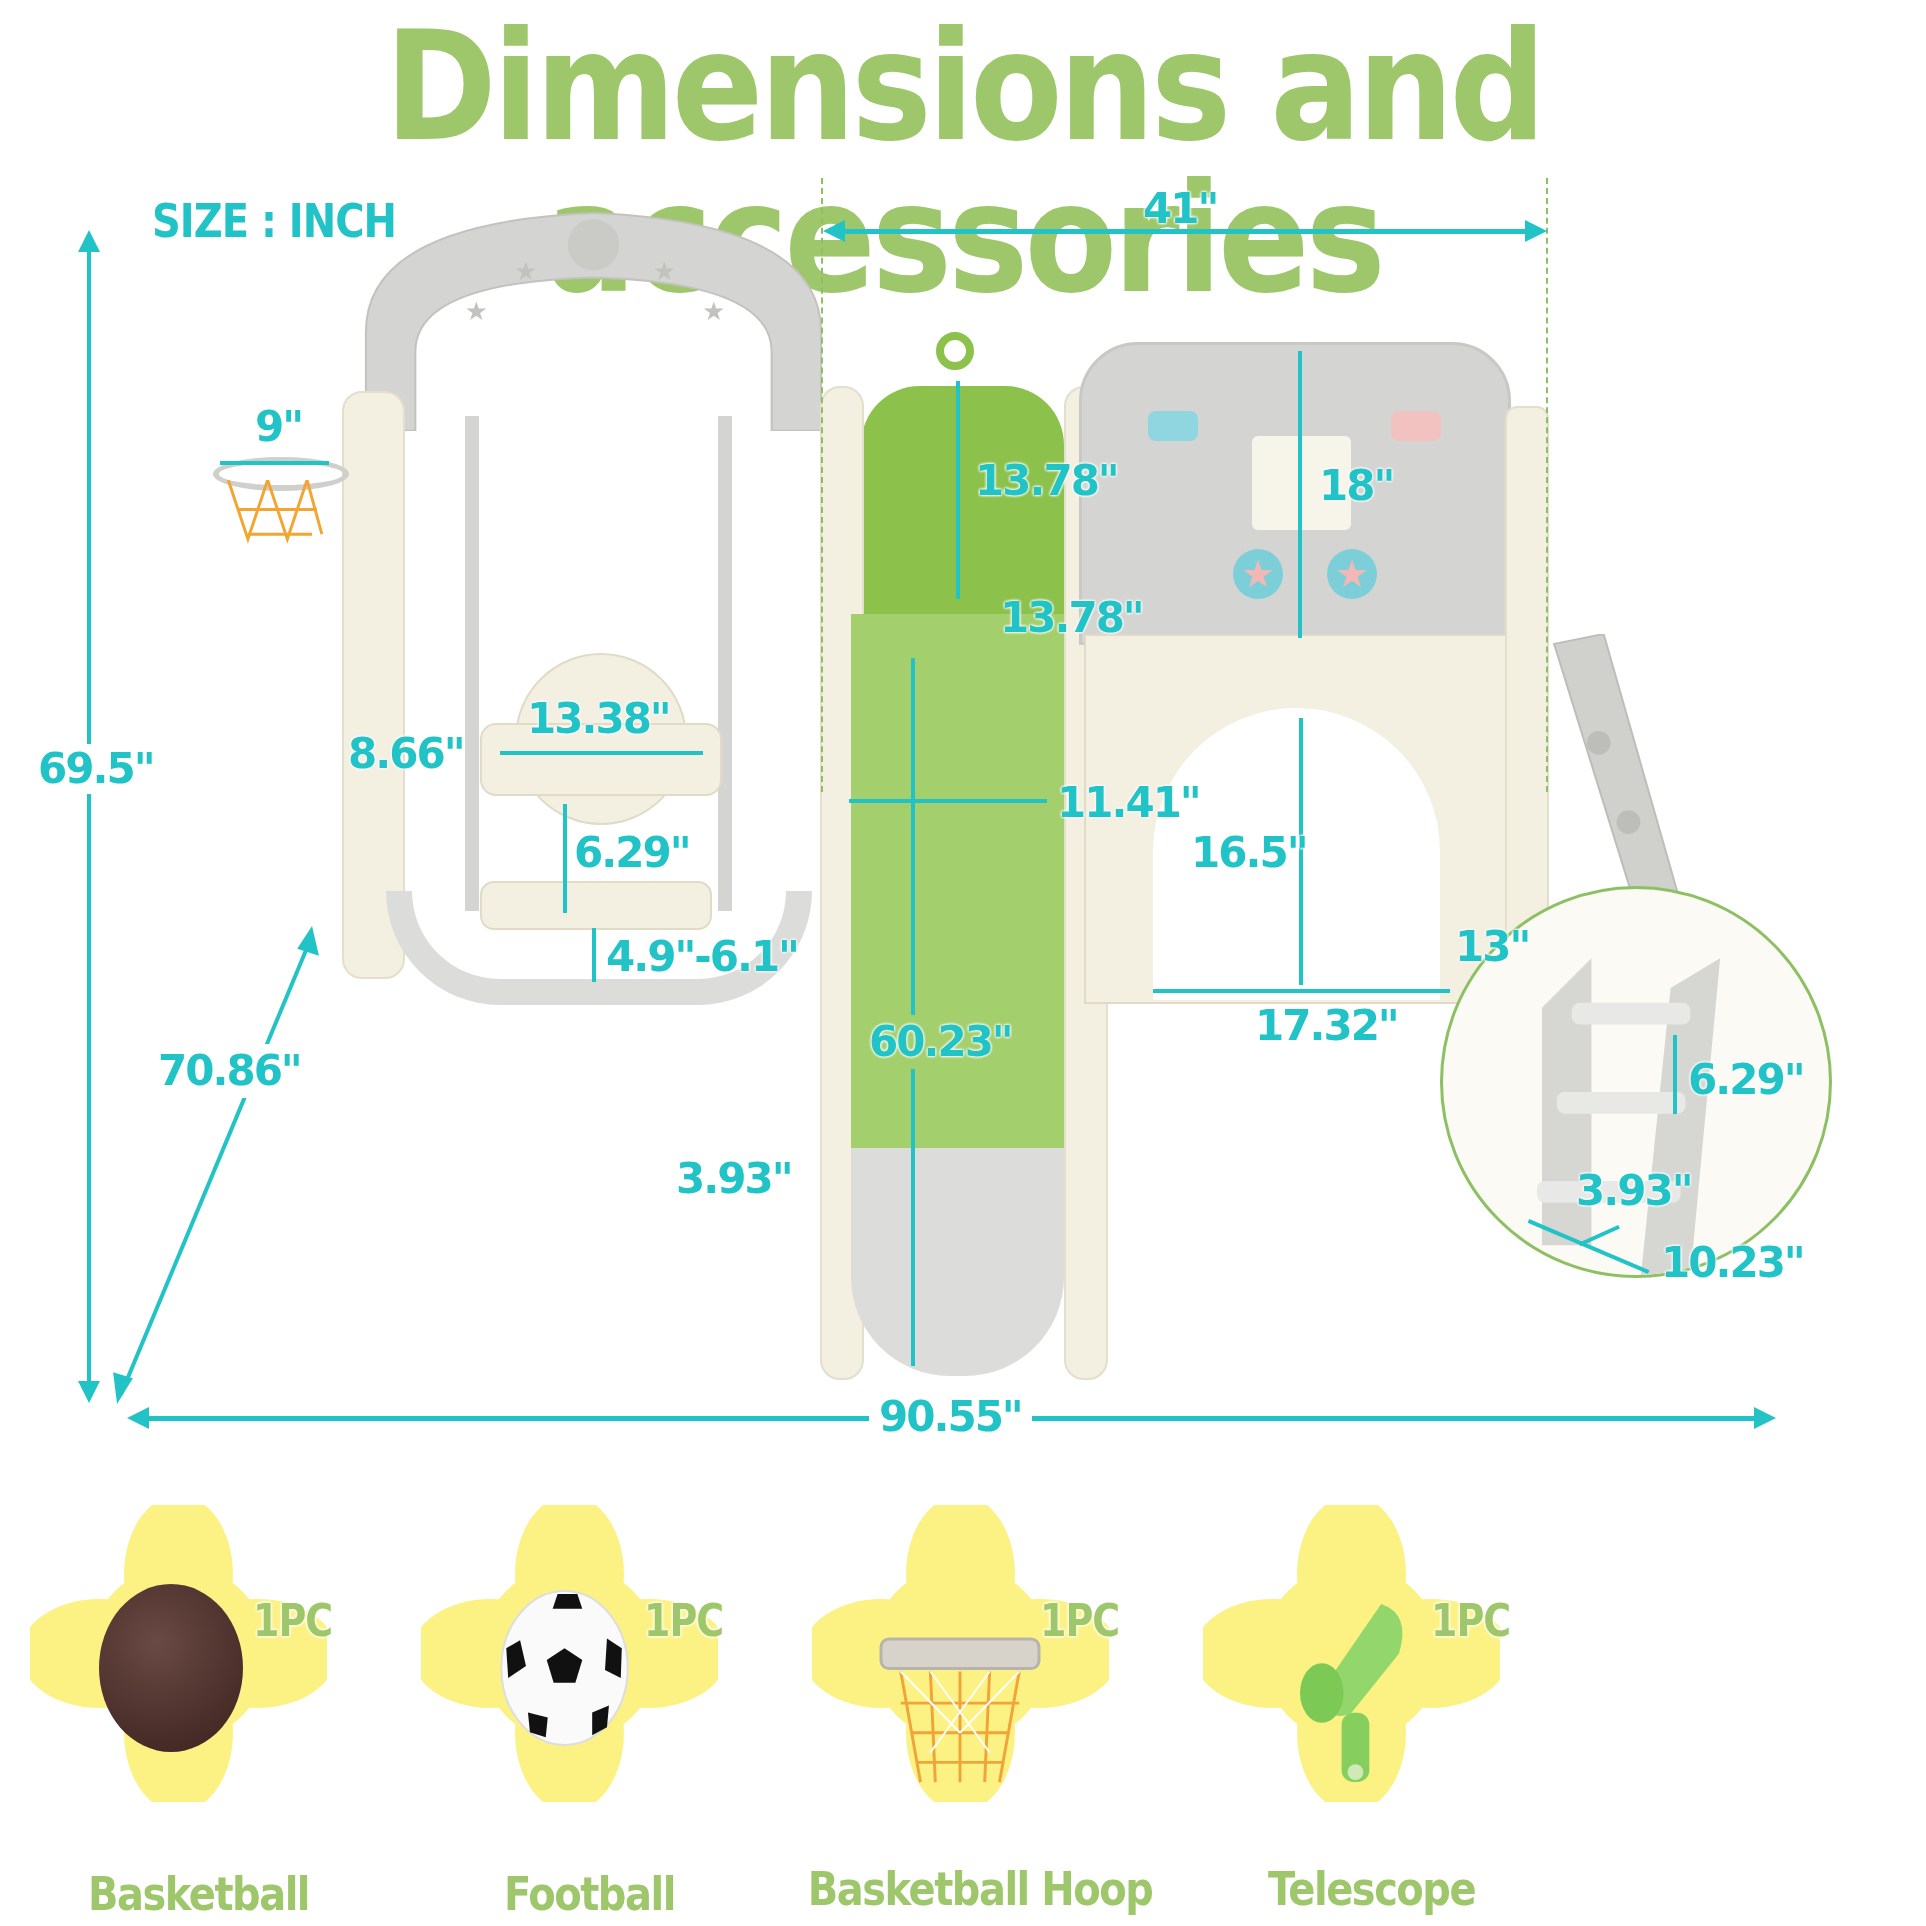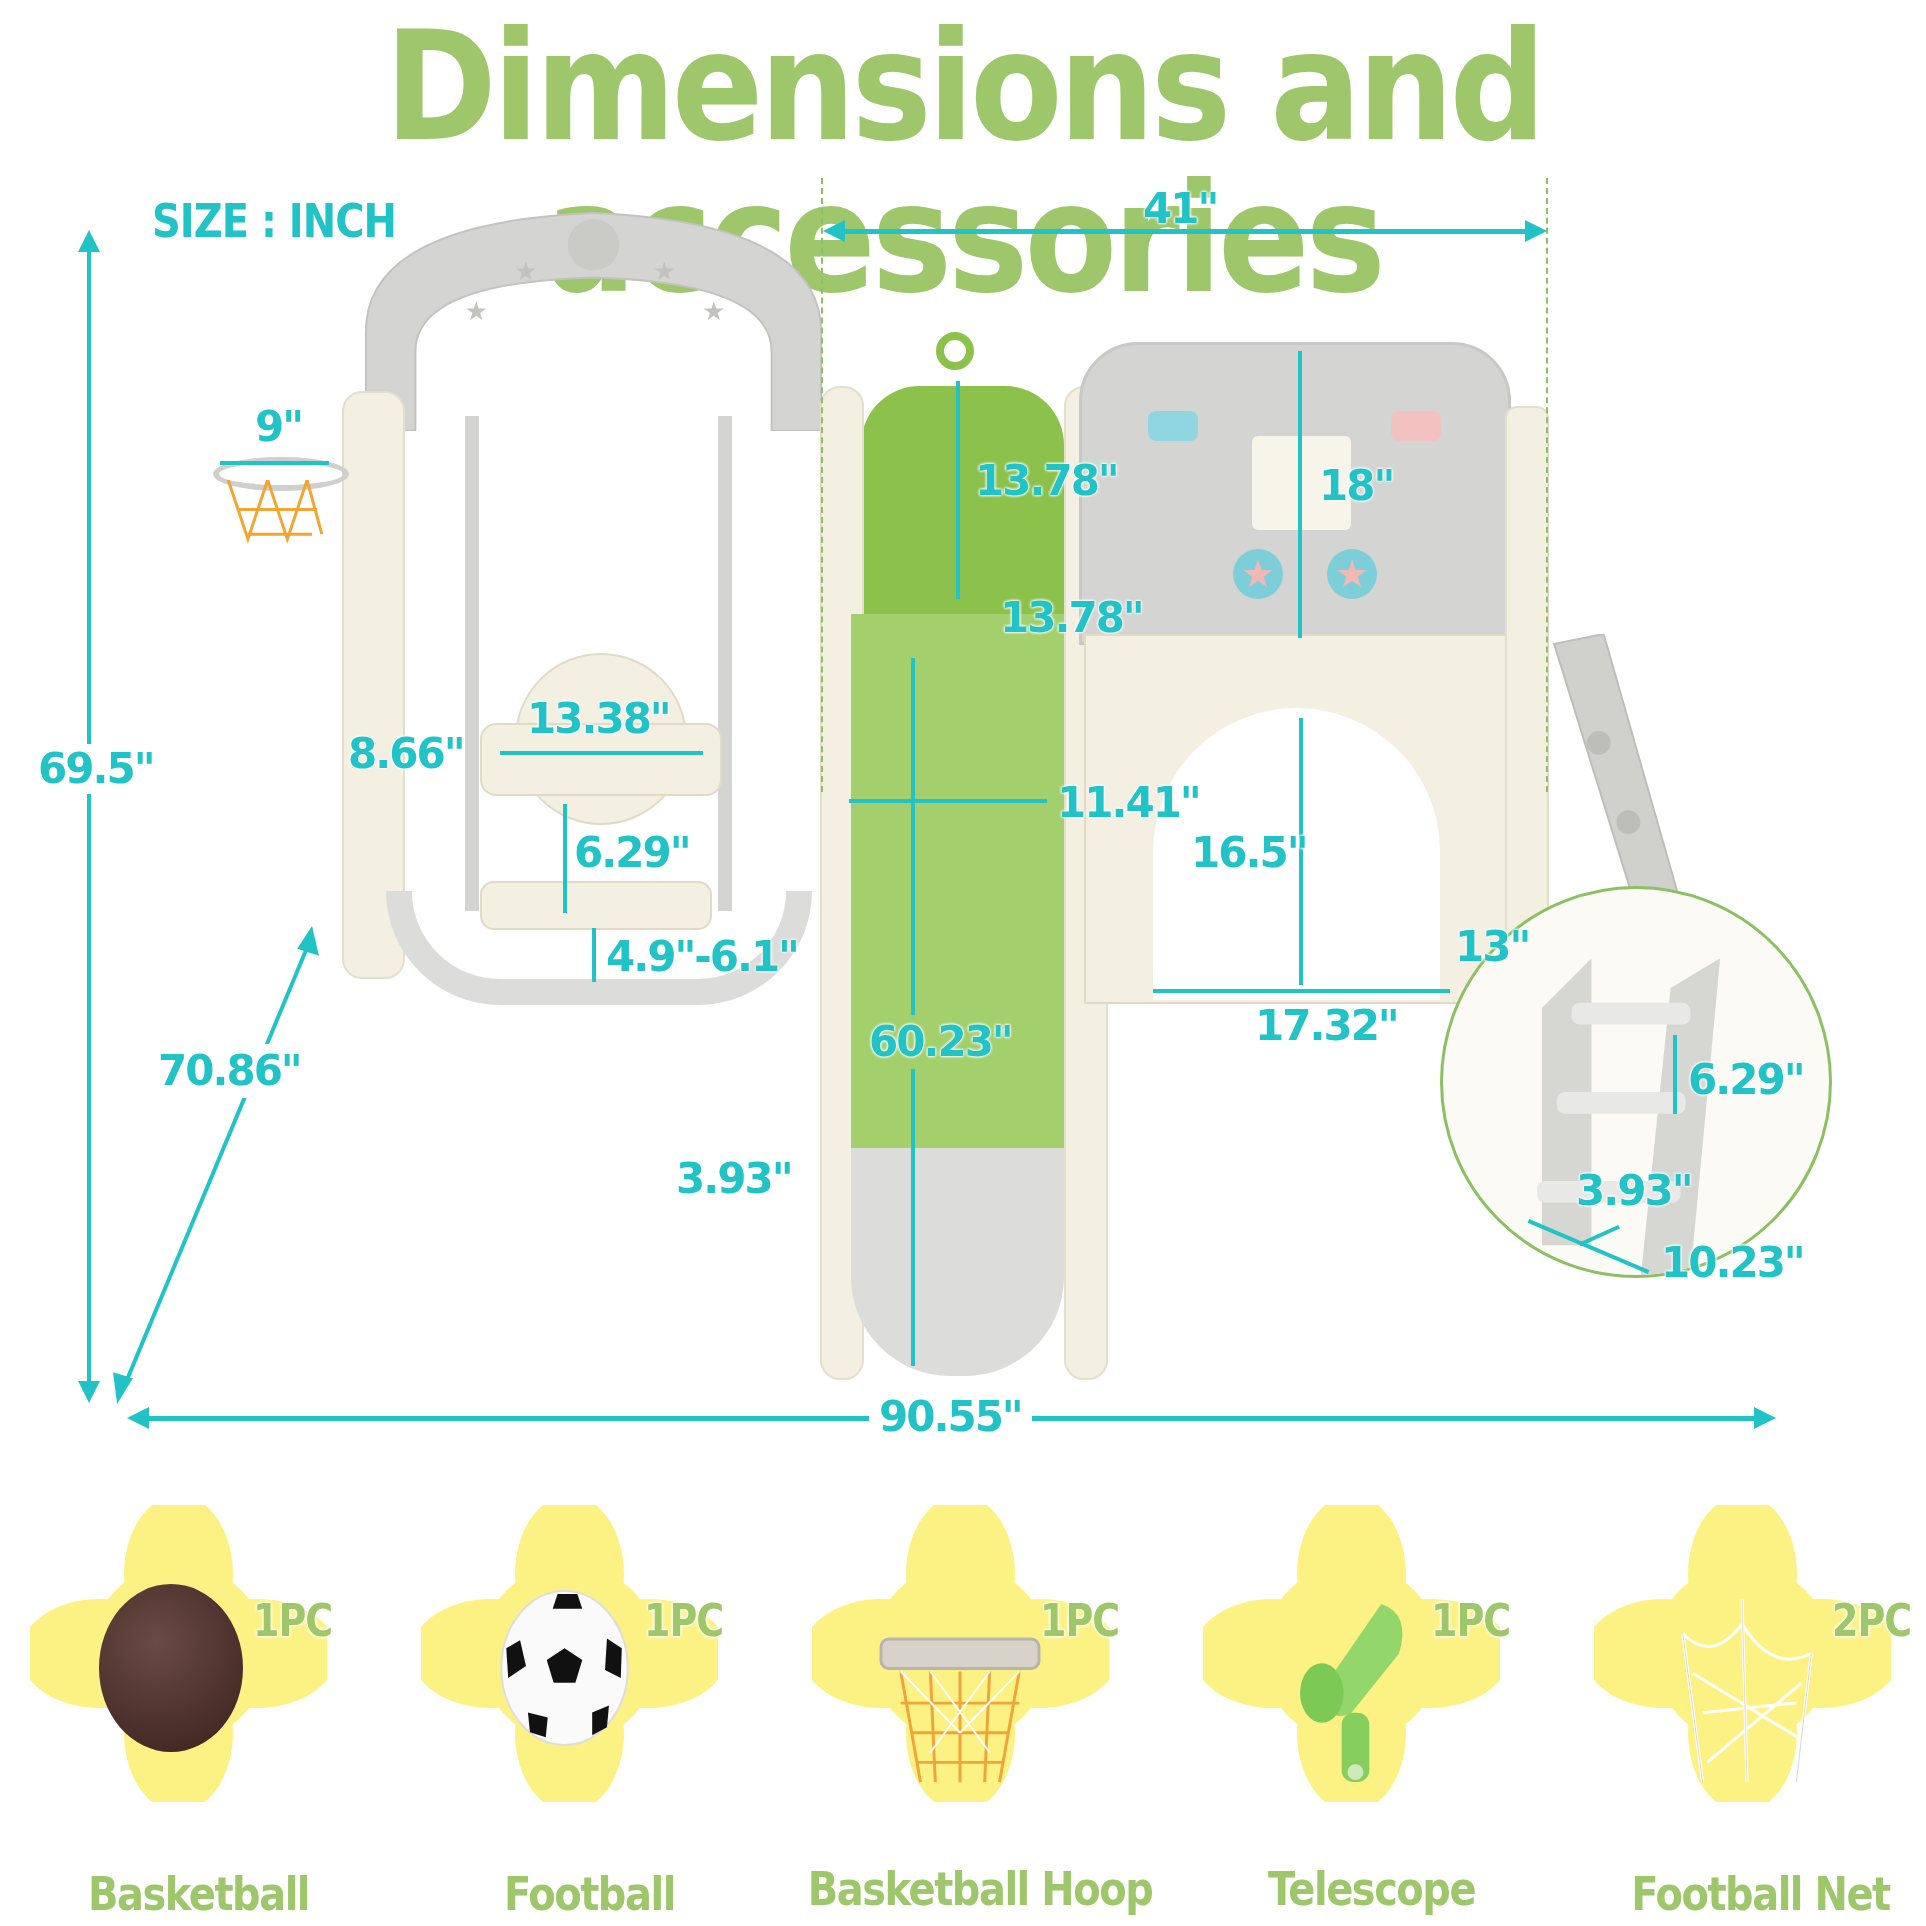--- a/index.html
+++ b/index.html
@@ -238,31 +238,14 @@
     <svg class="abs" style="left:79px;top:89px;" width="139" height="198" viewBox="0 0 140 200">
       <path d="M100 10 Q130 20 118 60 L70 120 Q50 130 40 110 L45 90 Z" fill="#93d66b"></path>
       <ellipse cx="40" cy="100" rx="22" ry="30" fill="#7cc955"></ellipse>
       <rect x="60" y="120" width="28" height="70" rx="12" fill="#86cf5f"></rect>
       <circle cx="74" cy="180" r="8" fill="#cfe9b8"></circle>
     </svg>
     <div class="abs qty" style="left:228px;top:94px;">1PC</div>
     <div class="abs acc-label" style="left:20px;top:361px;width:297px;">Telescope</div>
   </div>
 
-  <div class="abs" style="left:1594px;top:0;width:333px;height:416px;">
-    <svg class="abs flower" style="left:0;top:0;" viewBox="0 0 300 300">
-      <g fill="#fbf283">
-          <ellipse cx="150" cy="70" rx="55" ry="80"></ellipse>
-          <ellipse cx="150" cy="230" rx="55" ry="80"></ellipse>
-          <ellipse cx="70" cy="150" rx="80" ry="55"></ellipse>
-          <ellipse cx="230" cy="150" rx="80" ry="55"></ellipse>
-          <circle cx="150" cy="150" r="90"></circle>
-        </g>
-    </svg>
-    <svg class="abs" style="left:69px;top:89px;" width="168" height="198" viewBox="0 0 170 200">
-      <path d="M20 40 L40 190 M80 5 L85 190 M150 60 L135 190 M20 40 Q50 70 80 30 Q110 80 150 60 M40 120 L135 110 M30 80 L145 150 M45 170 L140 90" stroke="#ffffff" stroke-width="3" fill="none"></path>
-      <path d="M20 40 L40 190 M80 5 L85 190 M150 60 L135 190" stroke="#d8d8d8" stroke-width="1" fill="none"></path>
-    </svg>
-    <div class="abs qty" style="left:238px;top:94px;">2PC</div>
-    <div class="abs acc-label" style="left:0;top:366px;width:333px;">Football Net</div>
-  </div>
 </div>
 
 
 </body></html>

